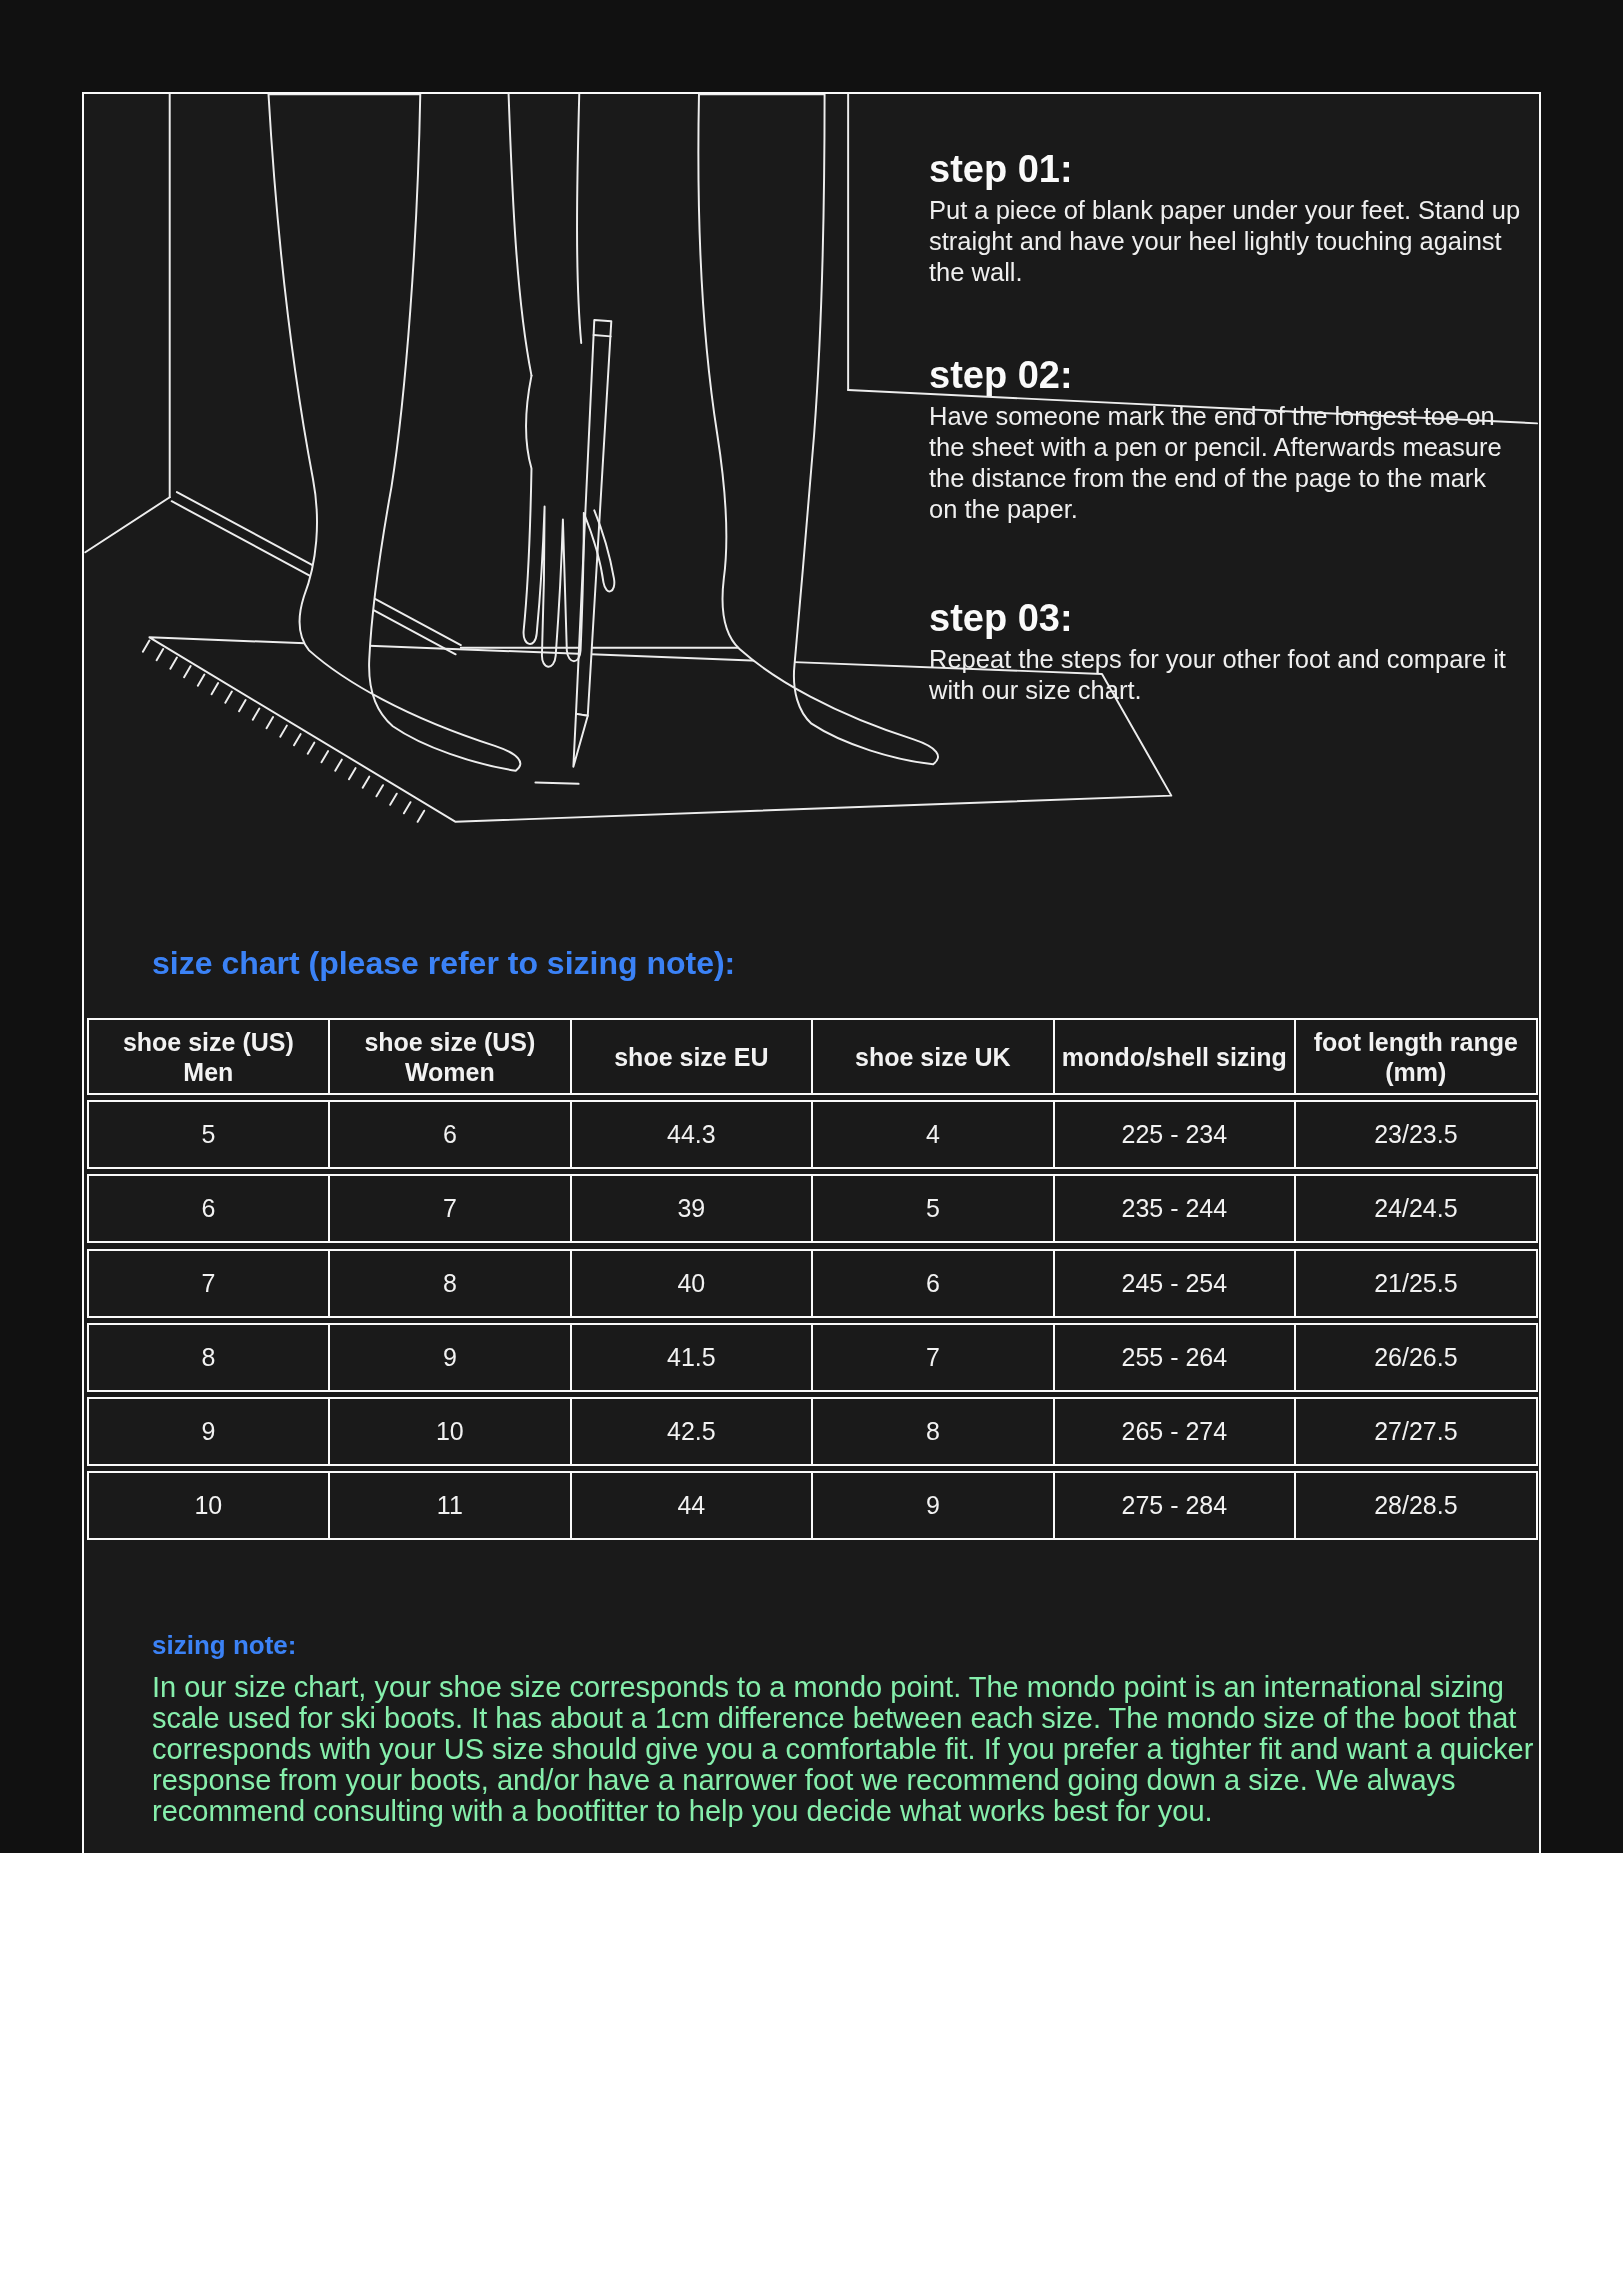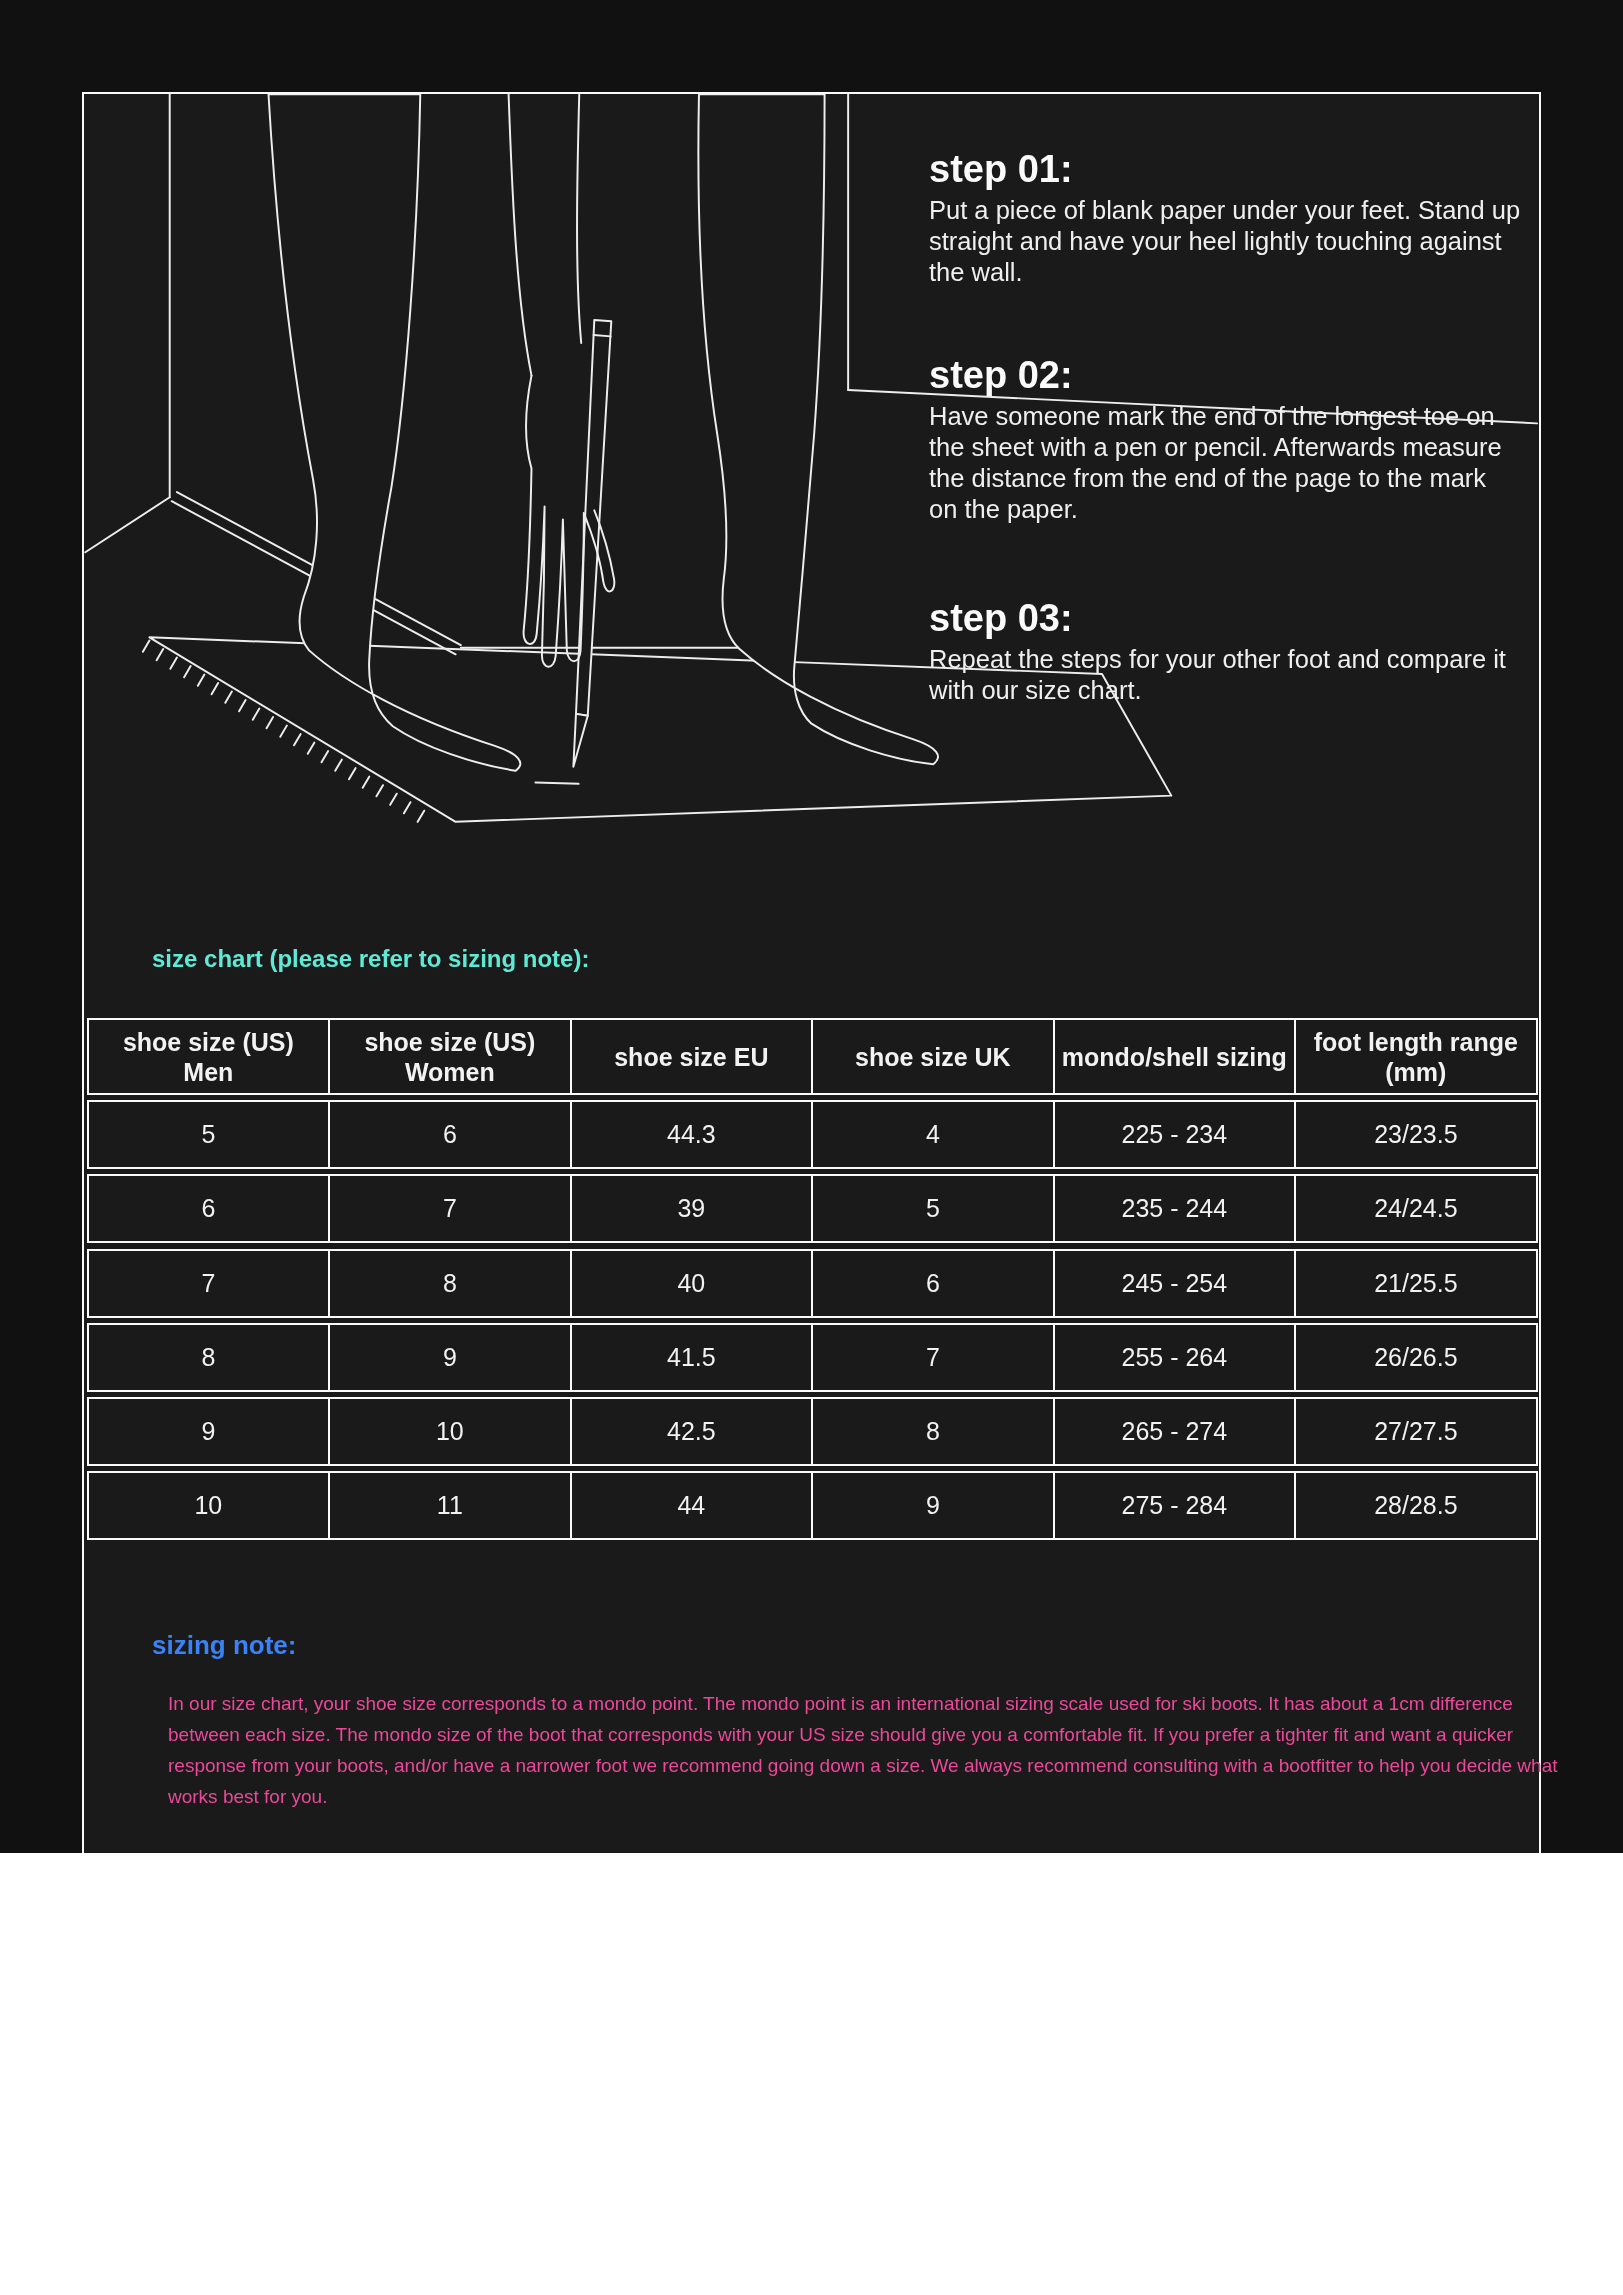--- a/index.html
+++ b/index.html
@@ -28,42 +28,42 @@
   .step-2{top:262px;}
   .step-3{top:505px;}
   .step h3{
     margin:0;font-size:38px;line-height:38px;font-weight:bold;color:#fafafa;
   }
   .step p{
     margin:6.5px 0 0 0;font-size:25.5px;line-height:31px;color:#efefef;max-width:592px;
   }
   .size-label{
     position:absolute;left:68px;top:851px;
-    font-size:24px;font-weight:bold;color:#5eead4;text-align:right;
+    font-size:32px;font-weight:bold;color:#3b82f6;text-align:right;
   }
   .size-table{position:absolute;left:2.6px;top:924px;width:1451px;}
   .thead,.trow{
     display:flex;border:2px solid #fafafa;margin-bottom:5.2px;box-sizing:content-box;
   }
   .thead{height:73px;}
   .trow{height:65px;}
   .tcell{
     flex:1 1 0;display:flex;align-items:center;justify-content:center;
     text-align:center;font-size:25px;color:#f2f2f2;
     border-left:2px solid #fafafa;
   }
   .tcell:first-child{border-left:none;}
   .thead .tcell{font-weight:bold;white-space:pre-line;line-height:30px;}
   .note-label{
     position:absolute;left:68px;top:1536px;
     font-size:26px;font-weight:bold;color:#3b82f6;
   }
   .note-body{
     position:absolute;left:68px;top:1578px;width:1400px;
-    font-size:19px;line-height:31px;color:#ec4899;margin:16px;
+    font-size:29px;line-height:31px;color:#86efac;margin:0;
   }
 </style>
 </head>
 <body>
 
 <div class="page">
   <div class="frame">
 
     <svg class="illustration" viewBox="0 0 2224 1280" fill="none" stroke="#ededed" stroke-width="3" stroke-linecap="round" stroke-linejoin="round">
 

